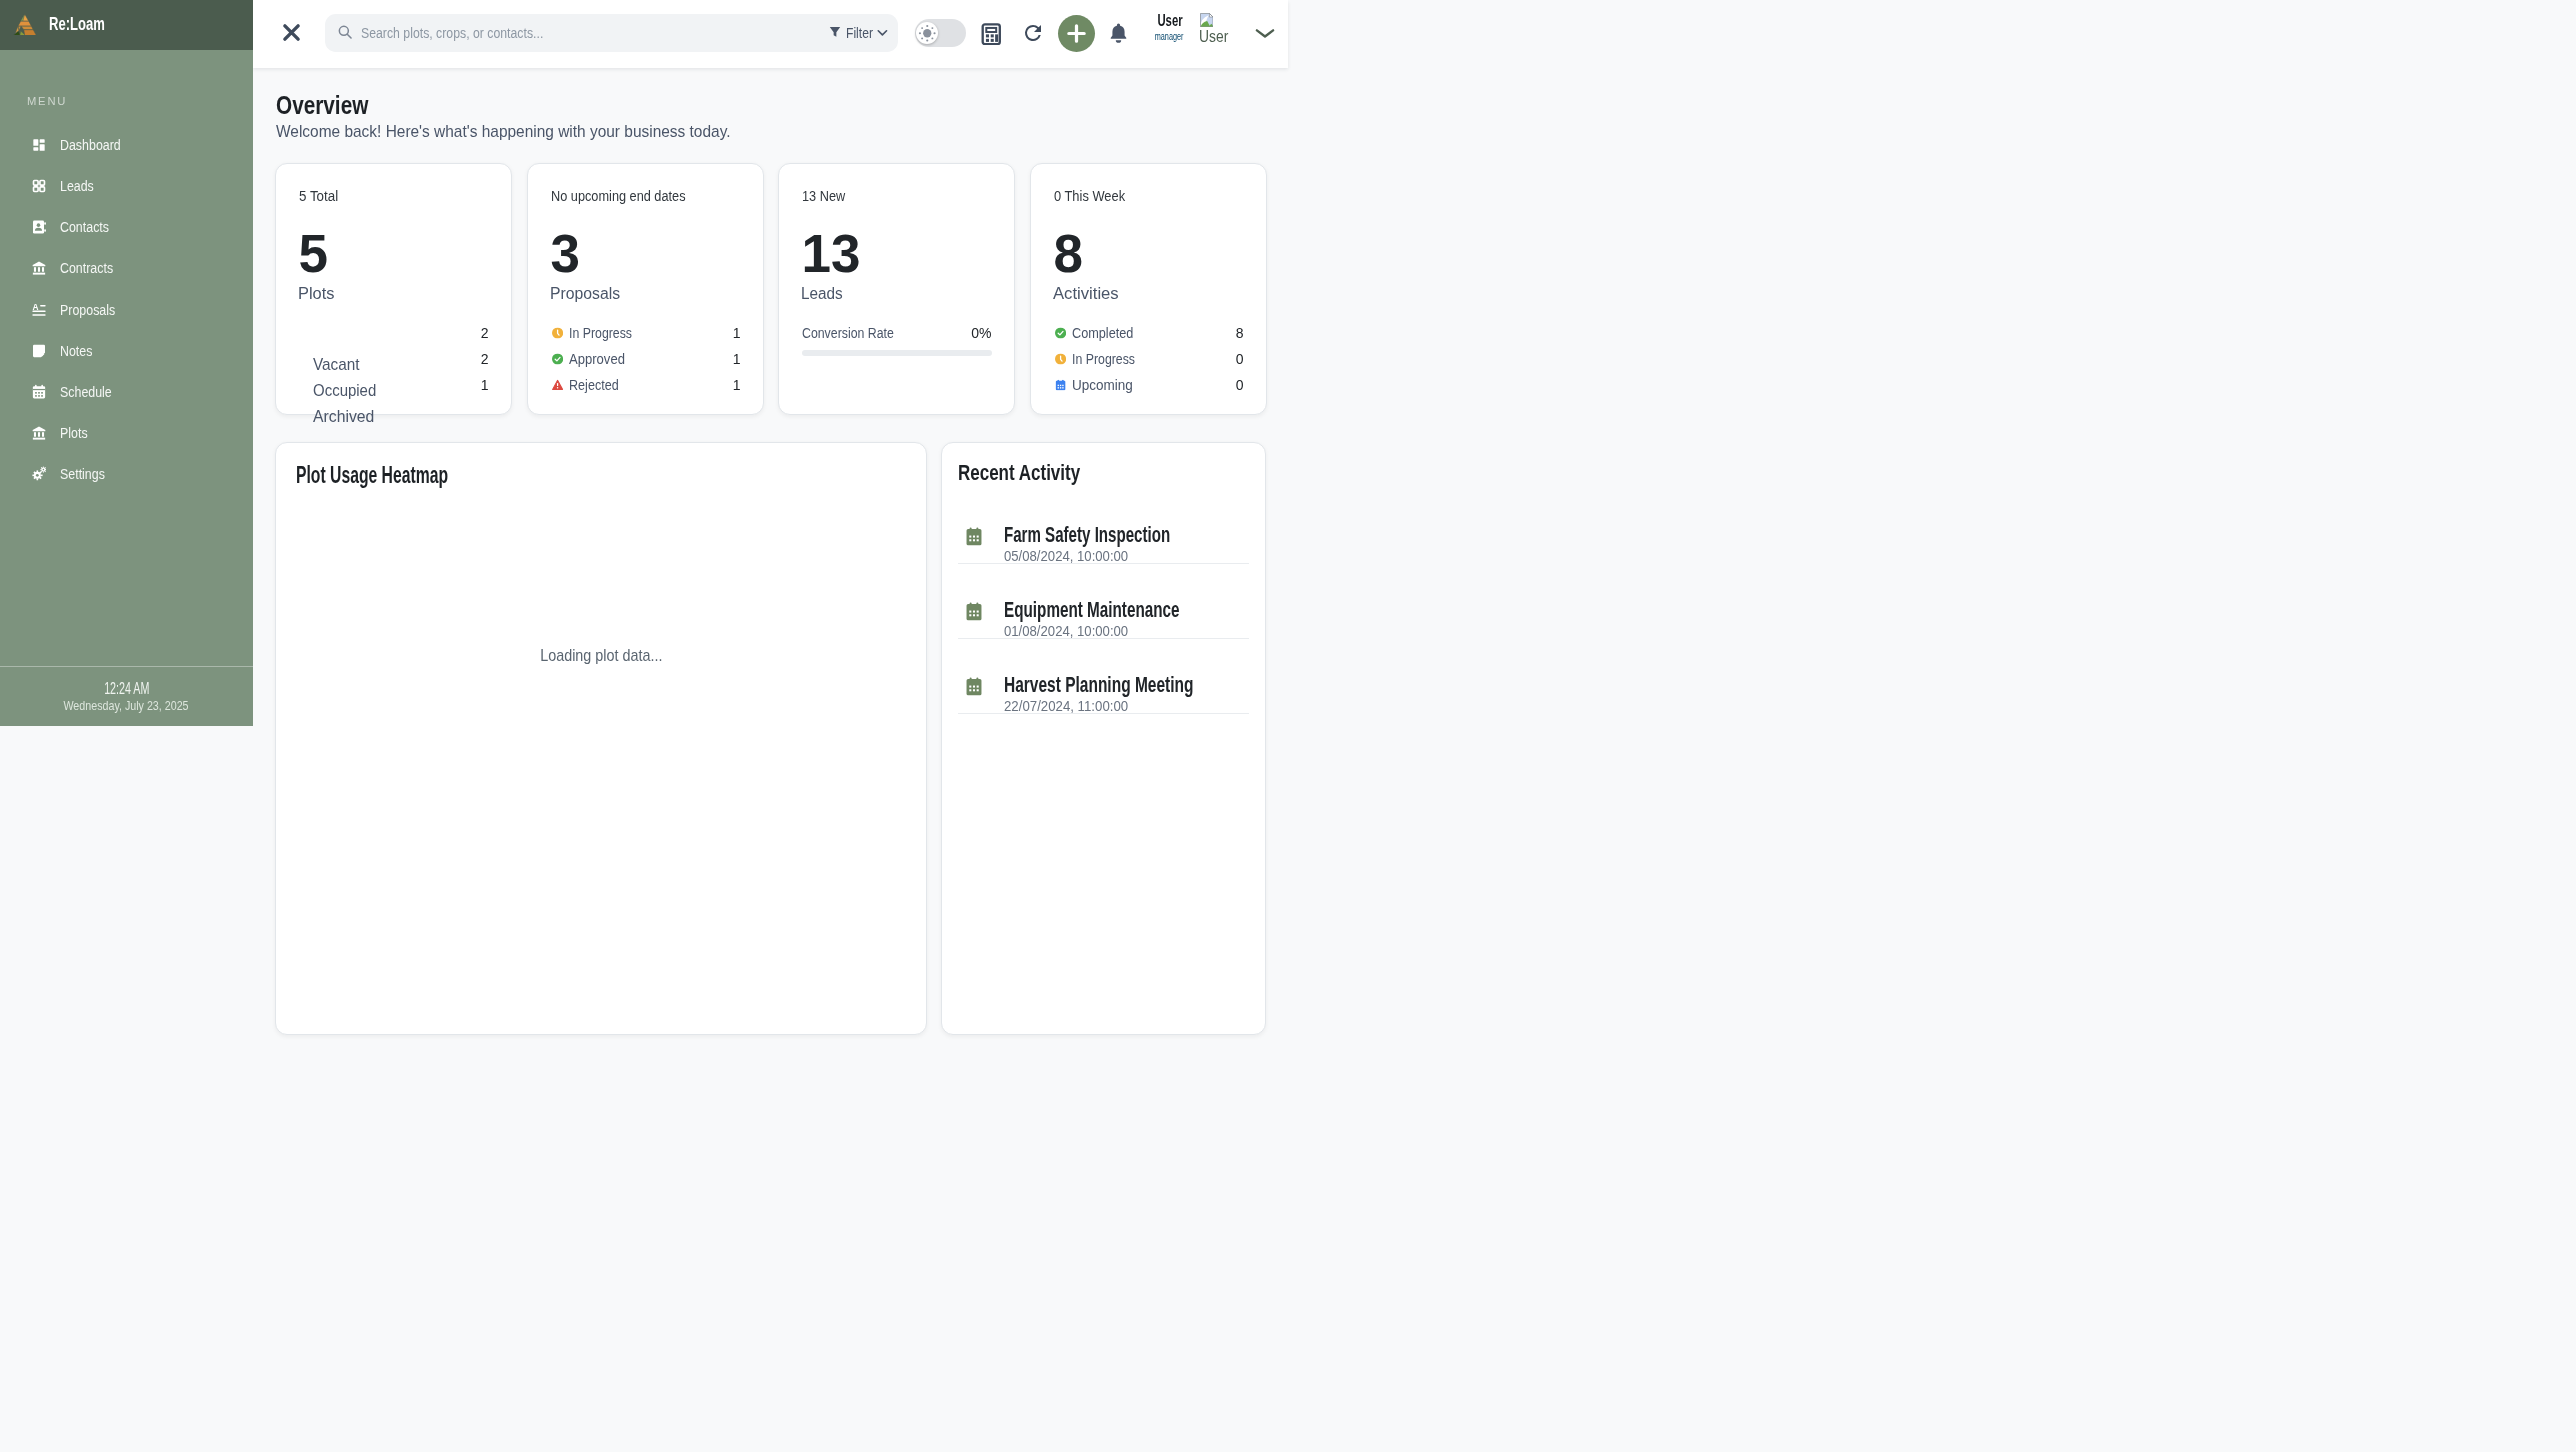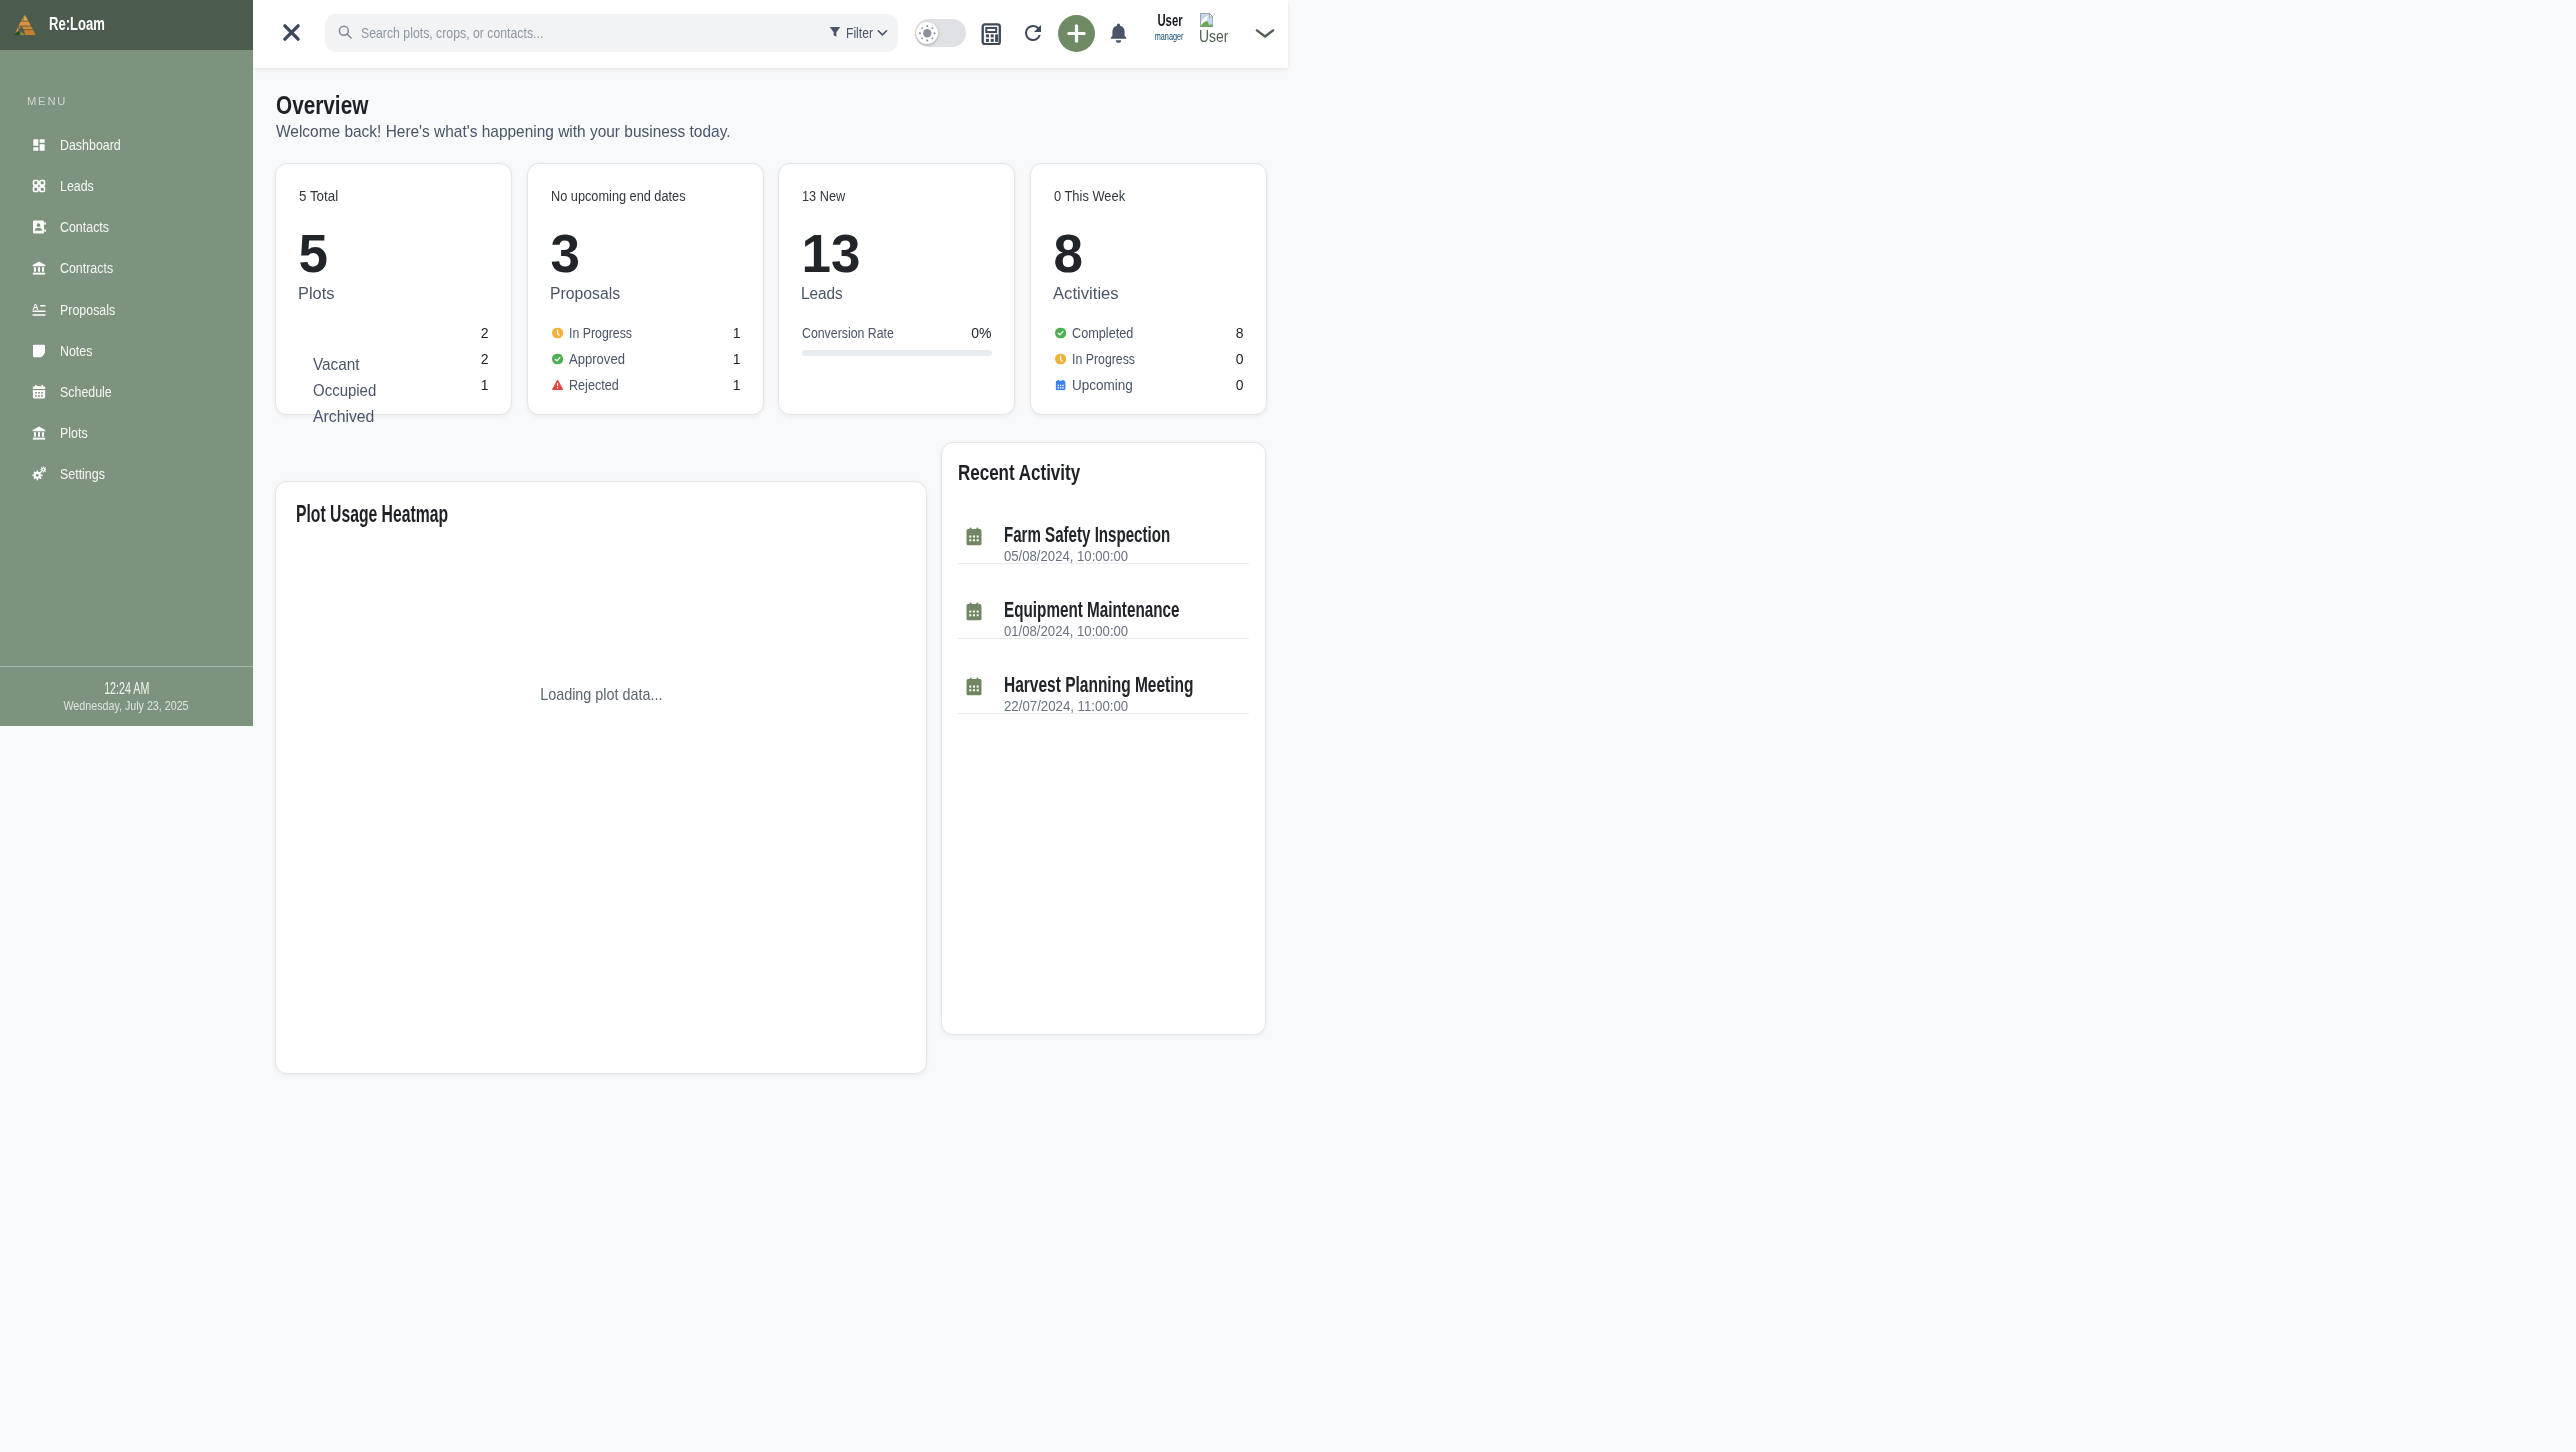--- a/index.html
+++ b/index.html
@@ -55,21 +55,21 @@
 .sc .n { position:absolute; left:22.5px; top:40px; font-size:53px; font-weight:700; color:#212529; line-height:99px; }
 .sc .l { position:absolute; left:21.6px; top:118px; font-size:16px; color:#4a5568; line-height:23.4px; }
 .row { position:absolute; left:22.5px; right:22.5px; height:26px; }
 .row .ic { position:absolute; left:1.8px; top:50%; transform:translateY(-50%); width:11.2px; height:11.2px; }
 .row .rl { position:absolute; left:18px; top:50%; transform:translateY(-50%); font-size:14px; color:#4a5568; }
 .row .rl2 { position:absolute; left:14.4px; top:50%; transform:translateY(-50%); font-size:17px; color:#4a5568;margin-top:32px; }
 .row .rv { position:absolute; right:0; top:50%; transform:translateY(-50%); font-size:14px; color:#212529; }
 .r1 { top:156px; } .r2 { top:182px; } .r3 { top:208px; }
 #pbar { position:absolute; left:22.5px; right:22.5px; top:186px; height:5.8px; border-radius:3.6px; background:#e9ecef; }
 
-#hm { left:22px; top:374px; width:652px; height:593px;margin-top:39px; }
+#hm { left:22px; top:374px; width:652px; height:593px; }
 #hm .t { position:absolute; left:20px; top:18px; font-size:24px; font-weight:700; color:#1d2125; }
 #hm .load { position:absolute; left:0; top:203px; width:100%; text-align:center; font-size:17px; color:#5a6570; }
 #ra { left:688px; top:374px; width:325px; height:593px; }
 #ra .t { position:absolute; left:16px; top:17px; font-size:22px; font-weight:700; color:#1d2125; }
 .ritem { position:absolute; left:16px; right:16px; height:75px;margin-top:16px; }
 .ritem .cal { position:absolute; left:8px; top:0.9px; }
 .ritem .rt { position:absolute; left:46px; top:-4.5px; font-size:22px; font-weight:600; color:#212529; }
 .ritem .rd { position:absolute; left:46px; top:20.7px; font-size:15.3px; color:#6a7380; }
 .rdiv { position:absolute; left:16px; right:16px; height:0.9px; background:#e9ecef; }
 </style>

